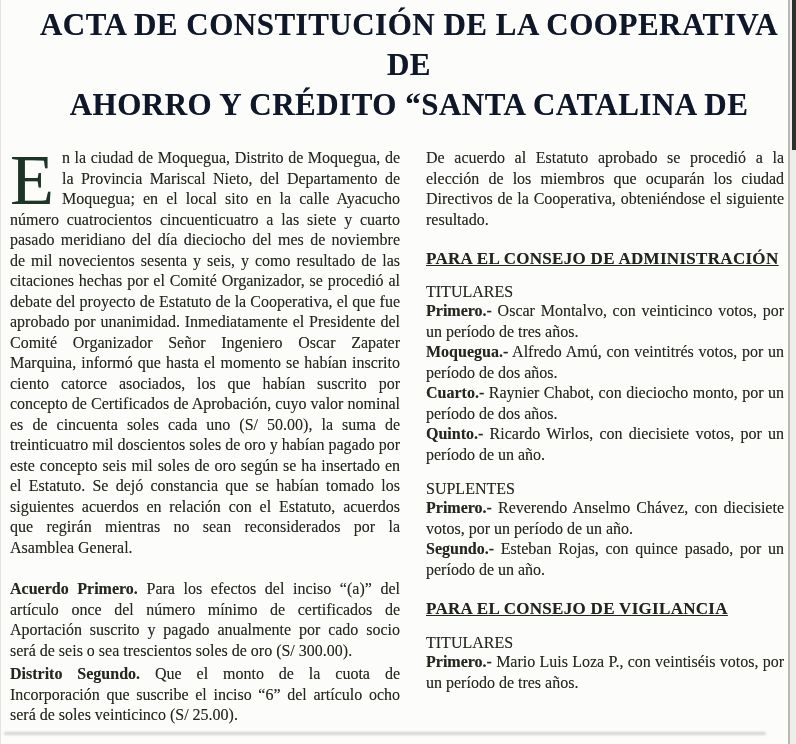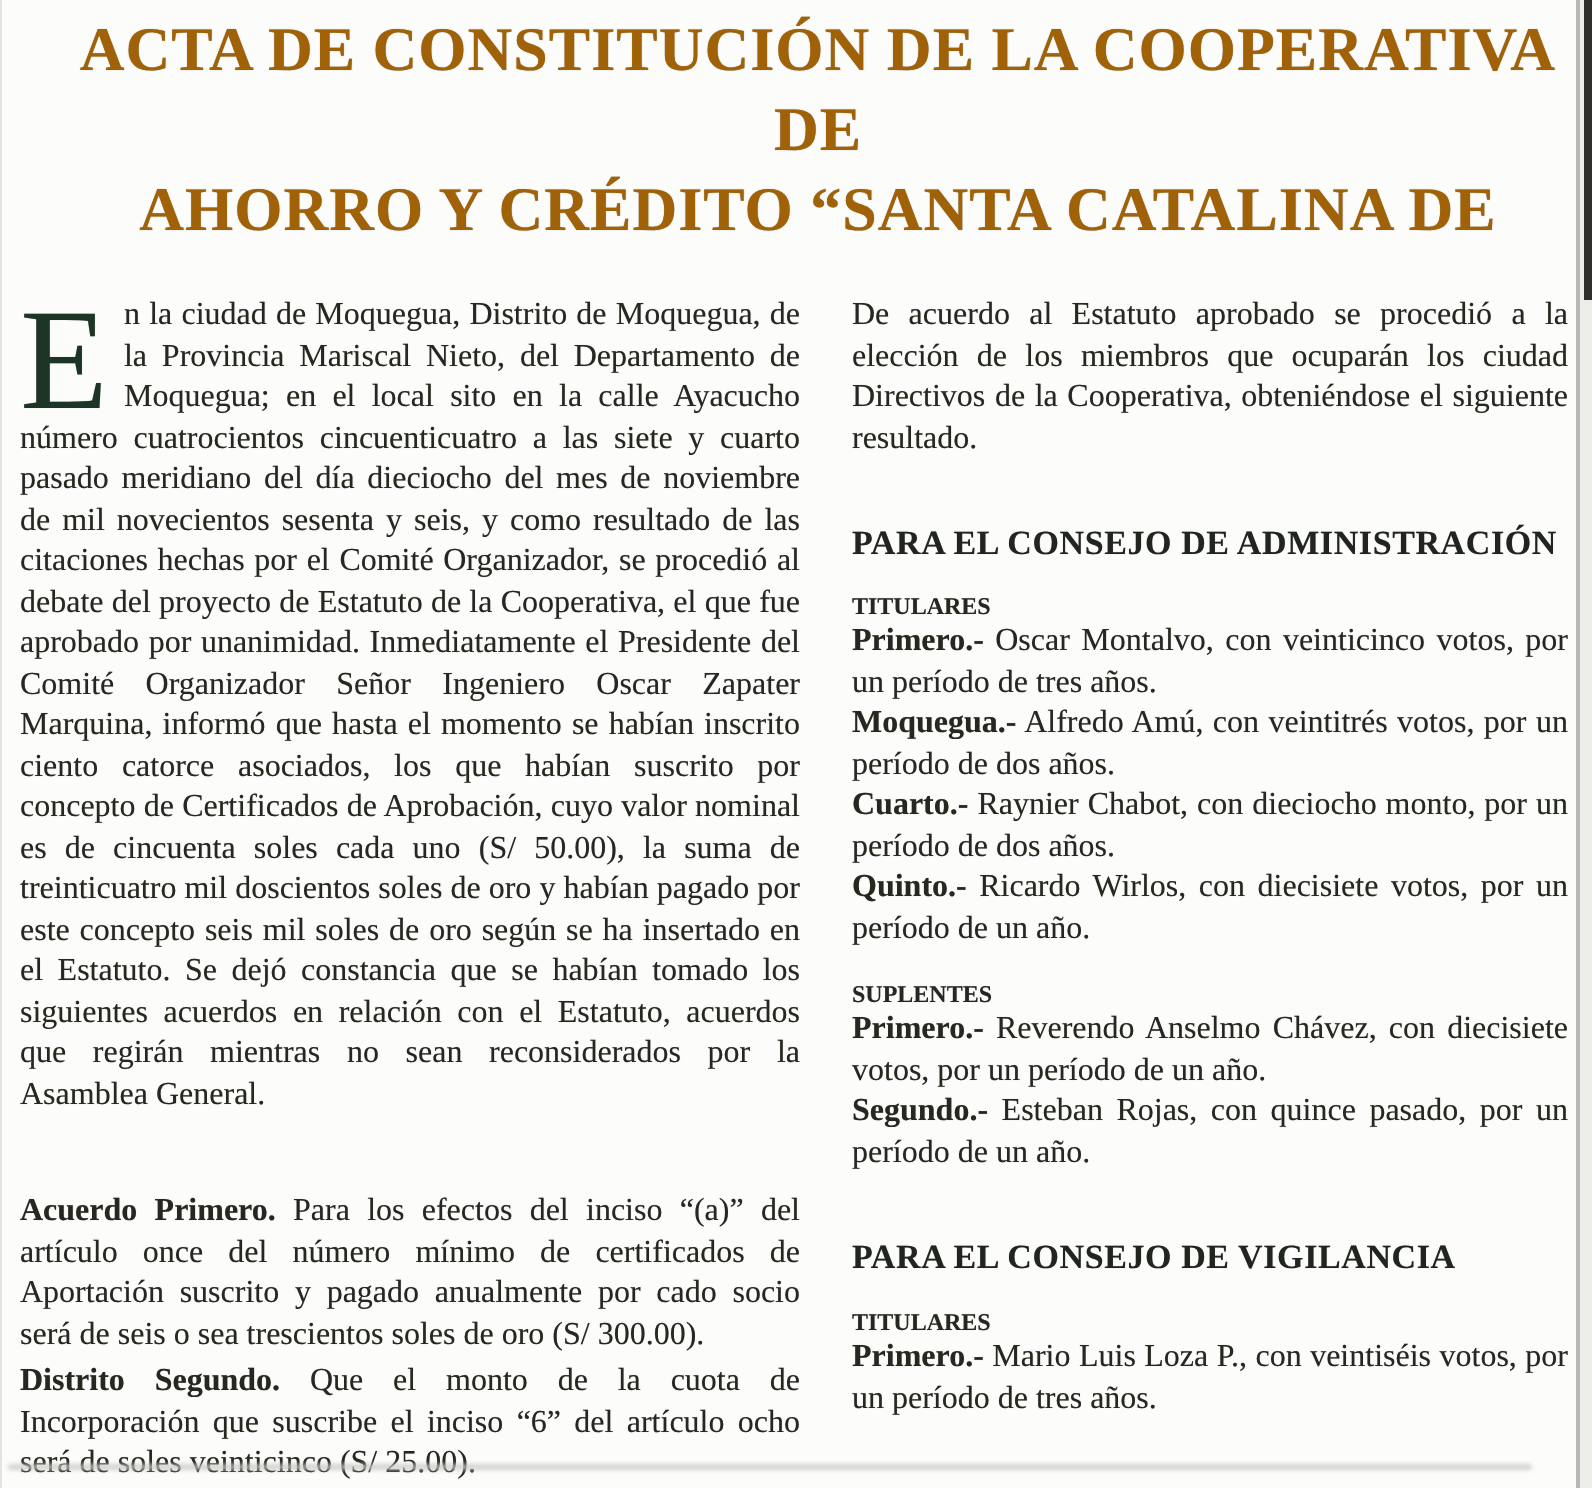--- a/index.html
+++ b/index.html
@@ -14,21 +14,21 @@
 
   
   .title{
     margin-top:5px;
     padding-left:22px;
     text-align:center;
     font-weight:bold;
     font-size:31px;
     line-height:40px;
     letter-spacing:0.5px;
-    color:#a16207;
+    color:#0f172a;
     text-shadow:0 0 0.5px rgba(20,40,30,0.5);
   }
 
   
   .columns{
     position:absolute;
     top:148px;left:10px;right:12px;
     display:flex;
     gap:26px;
   }
@@ -45,35 +45,36 @@
 
   .dropcap{
     float:left;
     font-size:72px;
     line-height:56px;
     padding:4px 8px 0 0;
     color:#1d3527;
     font-weight:normal;
   }
 
-  .acuerdo1{margin-top:38px;}
+  .acuerdo1{margin-top:21px;}
   .acuerdo2{margin-top:3px;}
   .lead{font-weight:bold;}
 
   .sec-heading{
     font-weight:bold;
     font-size:17px;
     letter-spacing:0.3px;
-    margin-top:32px;
+    margin-top:19px;
     color:#20251e;
     text-shadow:0 0 0.4px rgba(30,30,25,0.4);
+    text-decoration:underline;
   }
   .sub-heading{
-    font-weight:bold;
-    font-size:12px;
+    font-weight:normal;
+    font-size:16px;
     margin-top:15px;
     text-shadow:0 0 0.4px rgba(30,30,25,0.4);
   }
   .sub-heading.first{margin-top:14px;}
 
   
   .edge-left{position:absolute;left:0;top:0;bottom:0;width:1px;background:#e3e3e0;}
   .edge-right-band{position:absolute;right:0;top:0;bottom:0;width:7px;background:#ededea;}
   .edge-right-line{position:absolute;right:6px;top:0;bottom:0;width:2px;background:#b8b8b5;}
   .edge-right-dark{position:absolute;right:0;top:0;width:4px;height:150px;background:#2f2f2d;}

